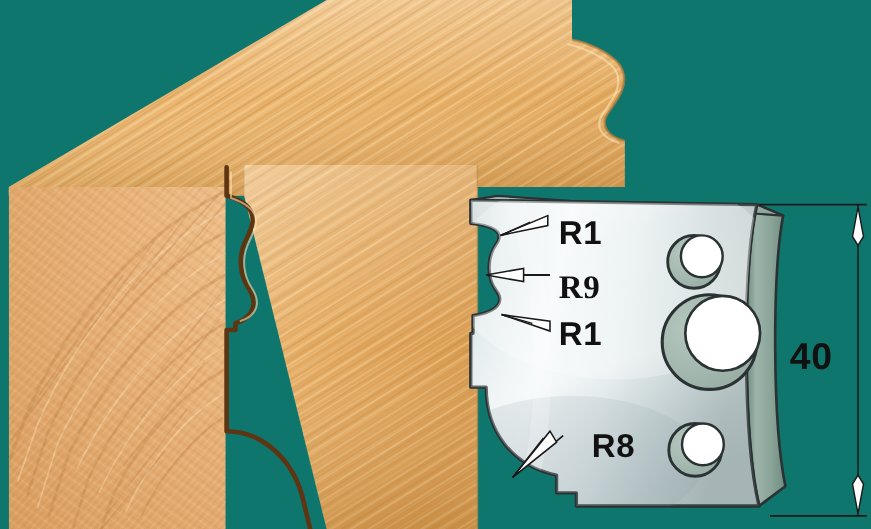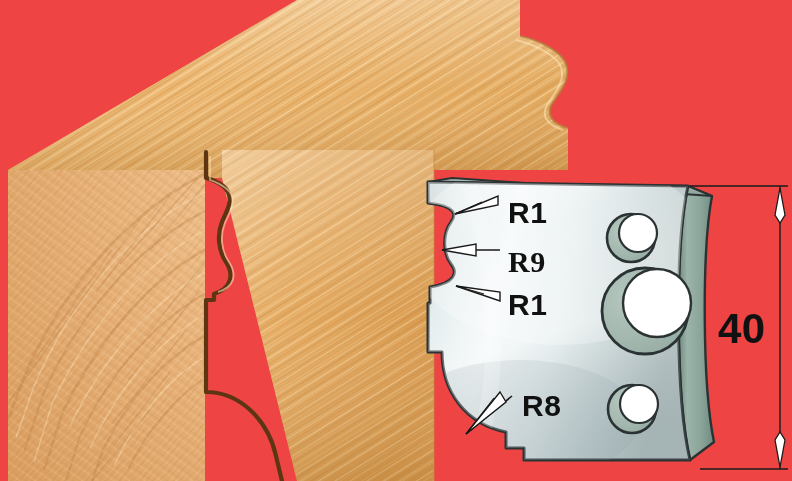--- a/index.html
+++ b/index.html
@@ -2,36 +2,36 @@
 <html><head>
 <meta charset="utf-8">
 <style>
   * { margin:0; padding:0; box-sizing:border-box; }
   html,body { background:#ffffff; }
   body { font-family:"Liberation Sans", sans-serif; }
 
   #stage {
     position:relative;
     width:792px; height:481px;
-    background:#ef4444;
+    background:#0f766e;
     overflow:hidden;
   }
   #scene { position:absolute; inset:0; }
 
   .label-text {
     position:absolute;
     font-family:"Liberation Sans", sans-serif;
     font-weight:700;
     color:#111111;
     letter-spacing:0.5px;
     white-space:nowrap;
     user-select:none;
   }
   .callout { font-size:30px; }
-  .dim-value { font-size:42px; }
+  .dim-value { font-size:34px; }
 </style>
 </head>
 <body>
 
 <div id="stage">
 
   <svg id="scene" viewBox="0 0 792 481" width="792" height="481" xmlns="http://www.w3.org/2000/svg">
     <defs>
 
       <linearGradient id="gFaceBase" x1="0" y1="0" x2="1" y2="1">
@@ -385,17 +385,17 @@
       <path d="M 780,467 L 775,440 L 780,432 L 785,440 Z" fill="#ffffff" stroke-width="1.3"></path>
     </g>
   </svg>
 
   <div class="label-text callout" style="left:508px; top:196px;">R1</div>
 
   <div class="label-text callout" style="left:508px; top:245px;font-family:Liberation Serif, serif;">R9</div>
 
   <div class="label-text callout" style="left:508px; top:288px;">R1</div>
 
-  <div class="label-text callout" style="left:522px; top:389px;">R8</div>
+  <div class="label-text callout" style="left:538px; top:389px;">R8</div>
 
   <div class="label-text dim-value" style="left:718px; top:305px;">40</div>
 
 </div>
 
 </body></html>

